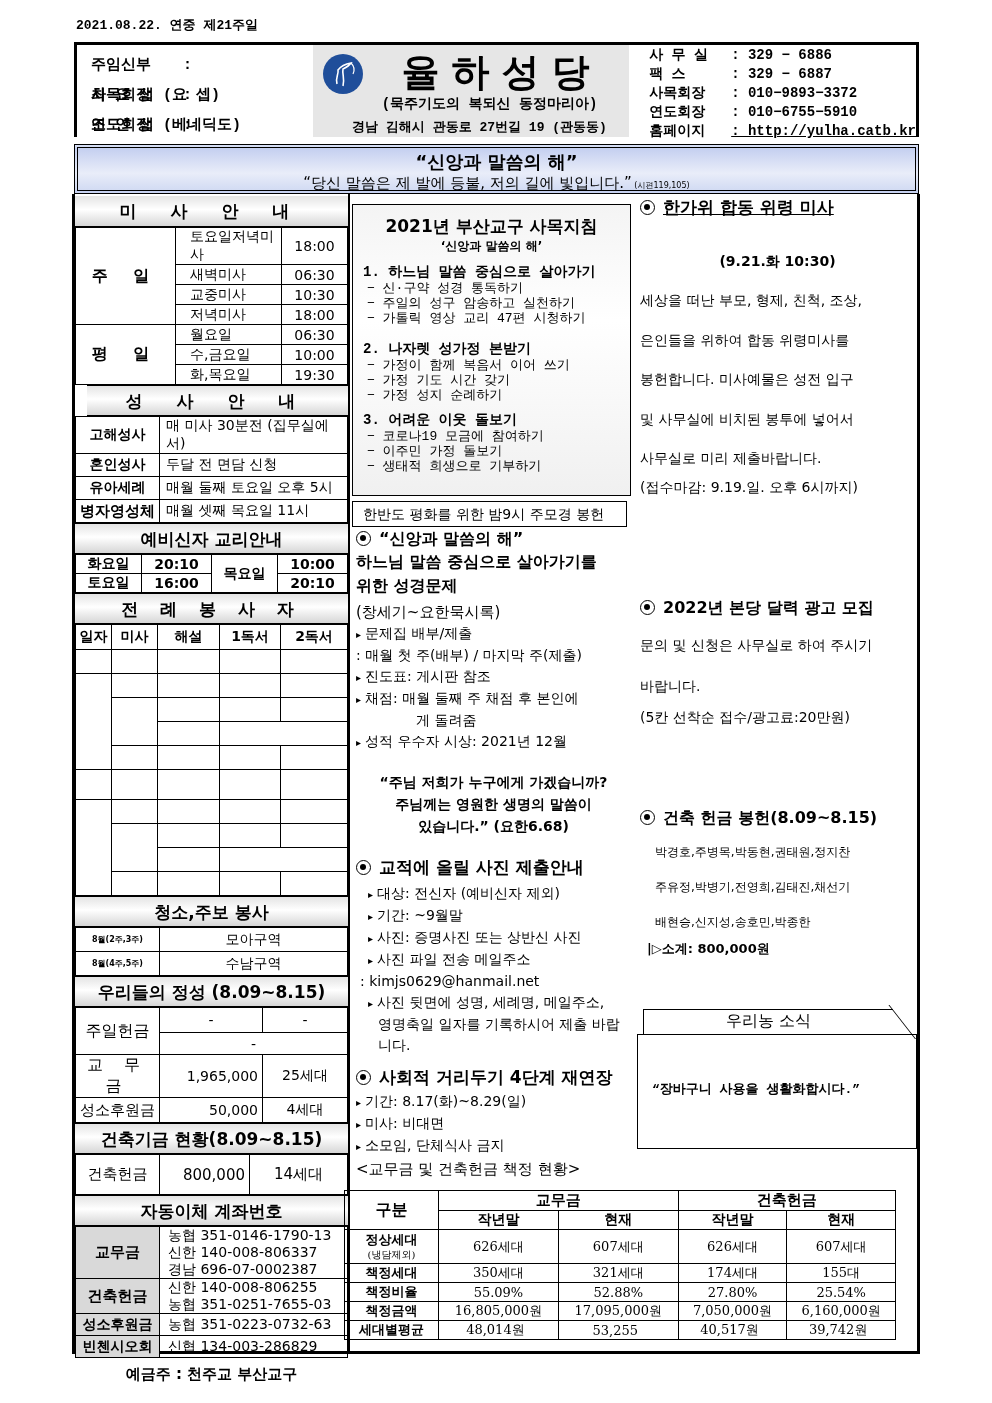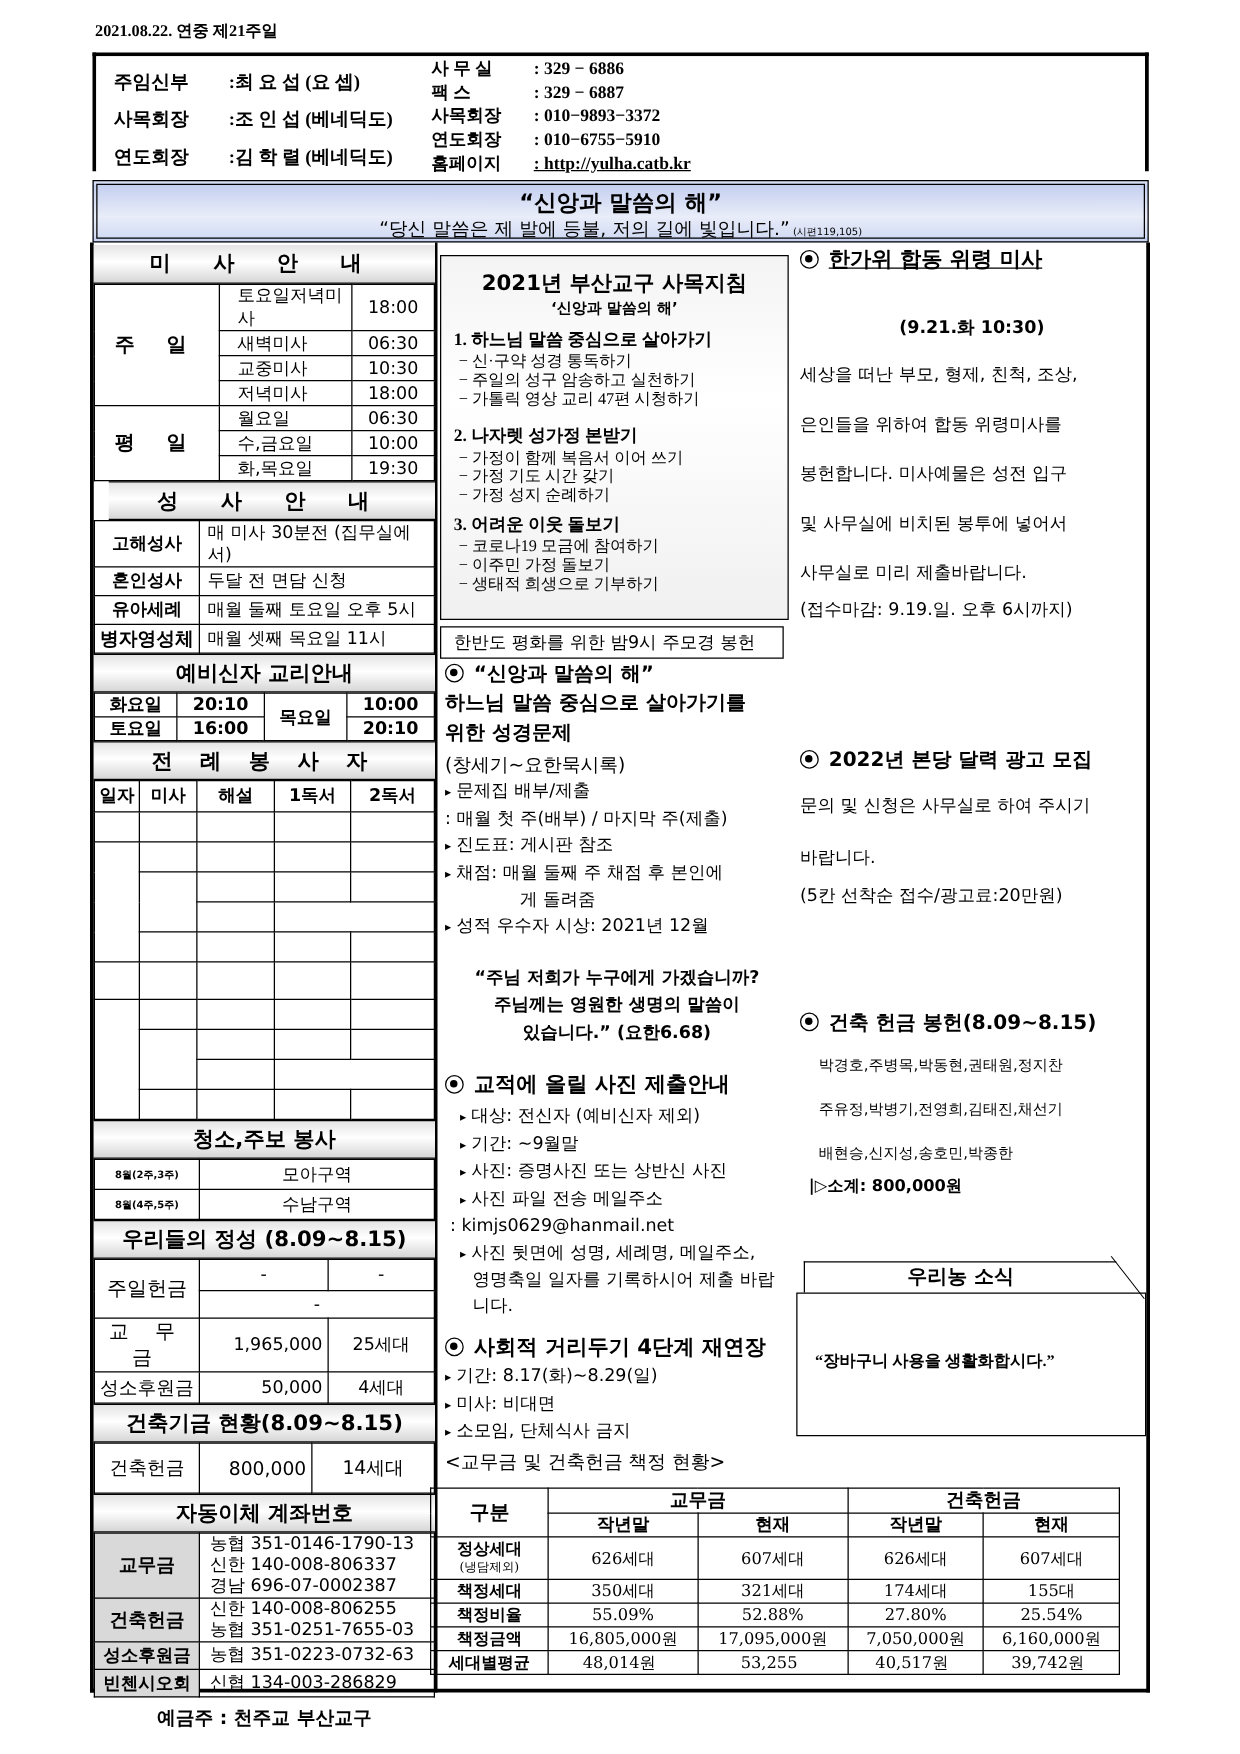--- a/index.html
+++ b/index.html
@@ -1,18 +1,18 @@
 <!DOCTYPE html>
 <html><head>
 <meta charset="utf-8">
 <style>
   * { box-sizing: border-box; margin: 0; padding: 0; }
   html, body { width: 992px; height: 1403px; background: #fff; overflow: hidden; }
   body { position: relative; font-family: "DejaVu Sans", "Liberation Sans", sans-serif; color: #000; }
-  .serif { font-family: Liberation Serif, serif; }
+  .serif { font-family: Liberation Mono, monospace; }
   .abs { position: absolute; }
 
   
   #date-line { left: 76px; top: 16px; font-size: 13px; font-weight: bold; }
 
   
   #header { left: 74px; top: 42px; width: 845px; height: 95px; border: 3px solid #000; border-bottom: none; display: flex; }
   #clergy { width: 248px; padding: 6px 0 0 14px; background: #fff; }
   #clergy .row { font-size: 15px; font-weight: bold; height: 30px; line-height: 30px; }
   #clergy .row span { display: inline-block; }
@@ -92,21 +92,21 @@
   #hangawi-date { font-size: 14px; font-weight: bold; text-align: center; margin-top: 34px; }
   #hangawi-body { font-size: 14px; line-height: 39.5px; margin-top: 10px; }
   #hangawi-deadline { font-size: 14px; }
   #calendar { left: 640px; top: 598px; width: 278px; }
   #calendar .body14 { line-height: 41px; }
   #bfund { left: 640px; top: 808px; width: 275px; }
   #bfund .names { font-size: 12px; line-height: 35px; padding-left: 15px; margin-top: 6px; }
   #bfund .total { font-size: 13px; font-weight: bold; padding-left: 7px; }
 
   #news { left: 636px; top: 1009px; width: 281px; height: 140px; }
-  #news-tab { position: absolute; left: 7px; top: 0; width: 250px; height: 25px; border: 1.5px solid #000; border-bottom: none; border-right: none; text-align: center; font-size: 16px; font-weight: bold; line-height: 22px; }
+  #news-tab { position: absolute; left: 7px; top: 0; width: 250px; height: 25px; border: 1.5px solid #000; border-bottom: none; border-right: none; text-align: center; font-size: 16px; font-weight: normal; line-height: 22px; }
   #news-tab-slant { position: absolute; left: 240px; top: -4px; width: 40px; height: 34px; border-right: 1.5px solid #000; transform: skewX(38deg); transform-origin: bottom left; }
   #news-box { position: absolute; left: 1px; top: 25px; width: 280px; height: 115px; border: 1.5px solid #000; }
   #news-text { position: absolute; left: 16px; top: 71px; font-size: 13px; font-weight: bold; }
 
   
   #quota-title { left: 356px; top: 1160px; font-size: 15px; }
   #quota { left: 344px; top: 1190px; width: 552px; border-radius: 27px; }
   #quota table td { font-size: 13px; text-align: center; height: 19px; font-family: "DejaVu Serif", "Liberation Serif", serif; }
   #quota table .h { font-weight: bold; font-size: 14px; }
   #quota table .rk { font-weight: bold; width: 94px; }
@@ -115,20 +115,31 @@
 </head>
 <body>
 
 <div id="date-line" class="abs serif">2021.08.22. 연중 제21주일</div>
 
 <div id="header" class="abs">
   <div id="clergy" class="serif">
     <div class="row"><span class="role">주임신부</span><span> : </span><span>최 요 섭 (요    셉)</span></div>
     <div class="row"><span class="role">사목회장</span><span> : </span><span>조 인 섭 (베네딕도)</span></div>
     <div class="row"><span class="role">연도회장</span><span> : </span><span>김 학 렬 (베네딕도)</span></div>
+  </div>
+  <div id="parish">
+    <div id="logo">
+      <svg width="40" height="40" viewBox="0 0 40 40">
+        <path d="M14 30 C12 24 16 20 15 16 C18 12 22 10 28 9 C26 12 24 13 20 15 C19 20 22 25 20 32" fill="none" stroke="#fff" stroke-width="1.6"></path>
+        <path d="M28 9 C31 12 32 16 30 20" fill="none" stroke="#fff" stroke-width="1.2"></path>
+      </svg>
+    </div>
+    <div id="parish-name">율하성당</div>
+    <div id="parish-patron" class="serif">(묵주기도의 복되신 동정마리아)</div>
+    <div id="parish-address" class="serif">경남 김해시 관동로 27번길 19 (관동동)</div>
   </div>
   <div id="contacts" class="serif">
     <div class="row"><span class="k">사 무 실</span><span>: 329  −  6886</span></div>
     <div class="row"><span class="k">팩      스</span><span>: 329  −  6887</span></div>
     <div class="row"><span class="k">사목회장</span><span>: 010−9893−3372</span></div>
     <div class="row"><span class="k">연도회장</span><span>: 010−6755−5910</span></div>
     <div class="row"><span class="k">홈페이지</span><span class="url">: http://yulha.catb.kr</span></div>
   </div>
 </div>
 

